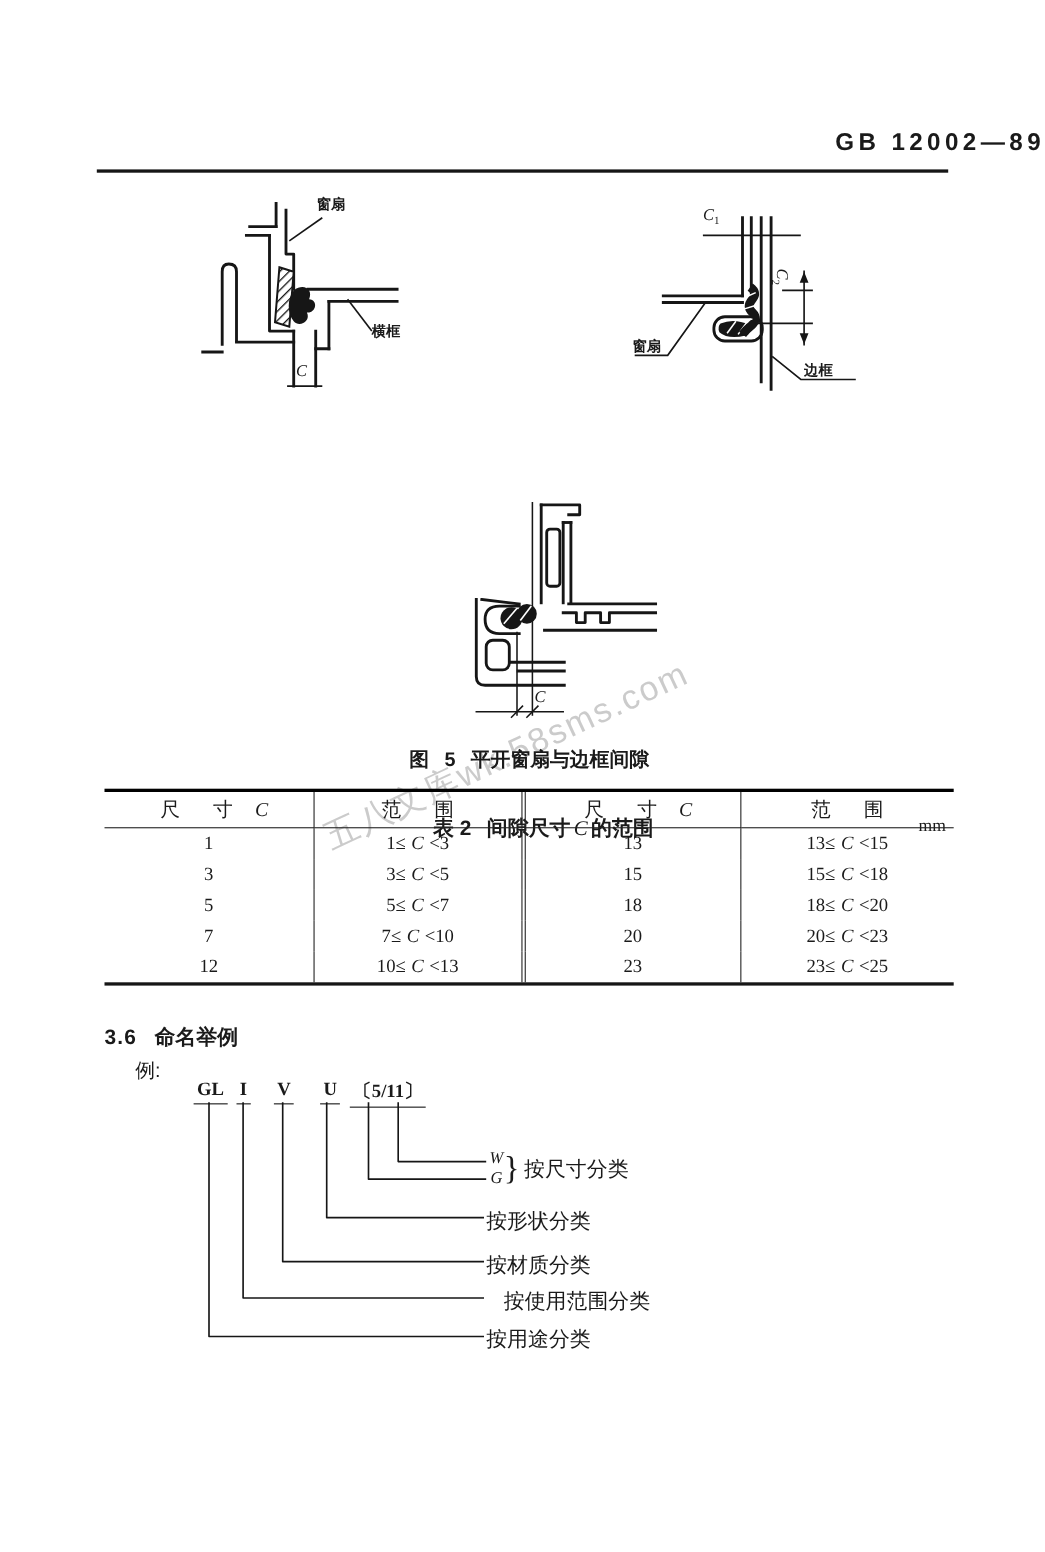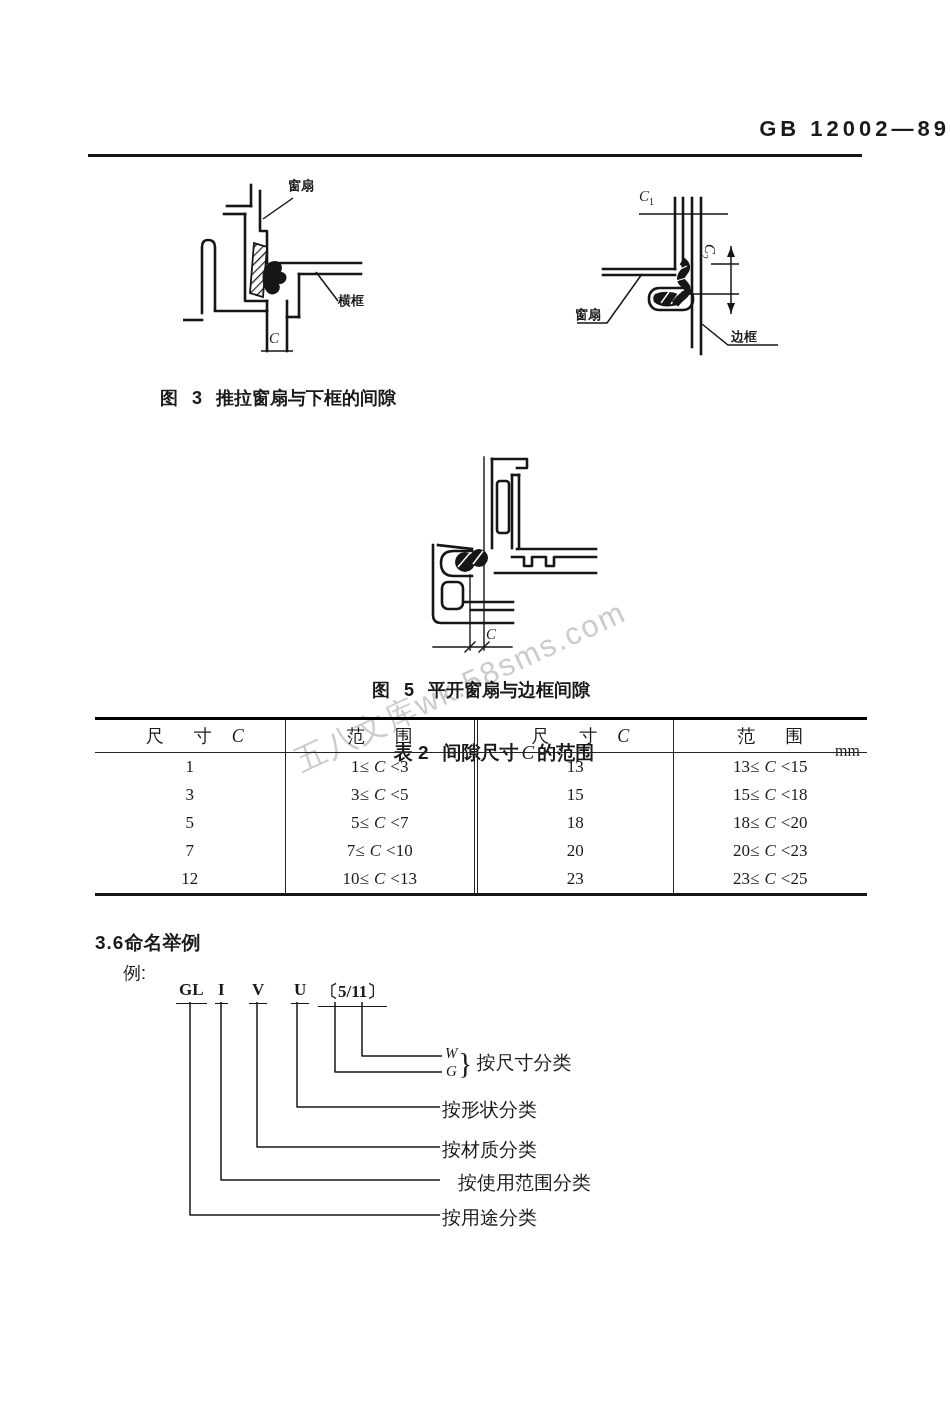--- a/index.html
+++ b/index.html
@@ -40,21 +40,21 @@
   .gbtable col.w1{width:190px}.gbtable col.w2{width:191px}.gbtable col.w3{width:197px}.gbtable col.w4{width:194px}
   .gbtable th{height:30px;font-weight:normal;font-size:18px;border-bottom:1.5px solid #242424;}
   .gbtable td{height:26px;font-size:17px;text-align:center;vertical-align:middle;}
   .gbtable .sep1{border-right:1.5px solid #242424;}
   .gbtable .sep2{border-right:4px double #242424;}
   .gbtable th span.hz{margin:0 15px;}
   .gbtable th span.cvar,.gbtable td span.cvar{font-style:italic;margin:0 5px;}
   
   .sec-head{left:95px;top:930px;font-weight:bold;font-size:19px;
     font-family:"Liberation Sans","DejaVu Sans",sans-serif;}
-  .sec-head .no{letter-spacing:1px;}
+  .sec-head .no{margin-right:16px;letter-spacing:1px;}
   .example{left:123px;top:961px;font-size:18px;font-family:"Liberation Sans","DejaVu Sans",sans-serif;}
   
   .naming{left:170px;top:976px;width:430px;height:262px;}
   .naming svg{position:absolute;left:0;top:0;}
   .code-part{position:absolute;top:4px;font-weight:bold;font-size:17px;
     border-bottom:1.6px solid #161616;padding:0 3px 3px 3px;white-space:nowrap;}
   .branch{position:absolute;left:272px;font-size:19px;white-space:nowrap;
     font-family:"Liberation Sans","DejaVu Sans",sans-serif;}
   .wg{position:absolute;font-style:italic;font-size:15px;font-family:"Liberation Serif",serif;}
   .size-group{position:absolute;left:288px;top:70px;display:flex;align-items:center;height:34px;}
@@ -100,23 +100,20 @@
       <g stroke="#161616" stroke-width="1.5" fill="none">
         <path d="M78,178 H110"></path>
         <path d="M110,25 L80,46"></path>
         <path d="M133,99 L155,128"></path>
       </g>
     </svg>
     <span class="lbl" style="left:105px;top:4px;">窗扇</span>
     <span class="lbl" style="left:155px;top:119px;text-align:right;">横框</span>
     <span class="dim" style="left:86px;top:157px;">C</span>
   </div>
-  <div class="caption" style="left:160px;top:386px;">
-    <span>图</span><span class="num">3</span><span>推拉窗扇与下框的间隙</span>
-  </div>
 
   <div class="fig" style="left:575px;top:182px;width:260px;height:185px;">
     <svg width="260" height="185" viewBox="0 0 260 185">
       <g stroke="#161616" stroke-width="2.6" fill="none" stroke-linecap="square" stroke-linejoin="round">
         <path d="M100,16 V87"></path>
         <path d="M108,16 V87"></path>
         <path d="M117,16 V165"></path>
         <path d="M126,16 V172"></path>
         <path d="M28,87 H100"></path>
         <path d="M28,93 H100"></path>

